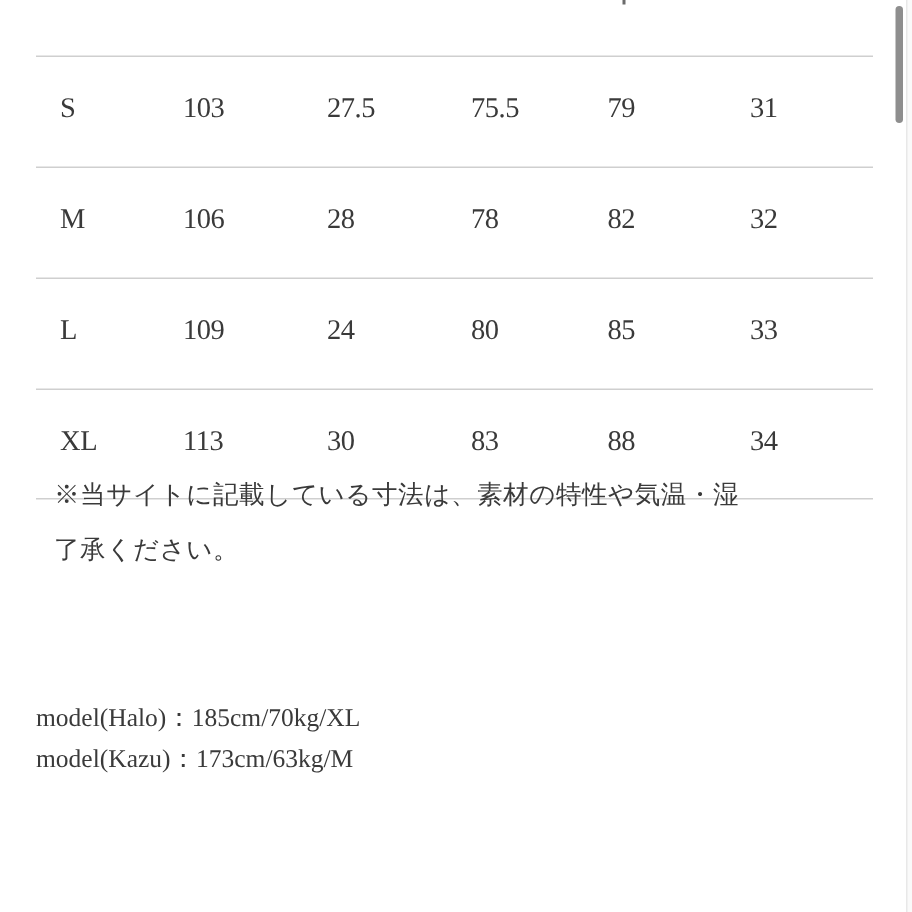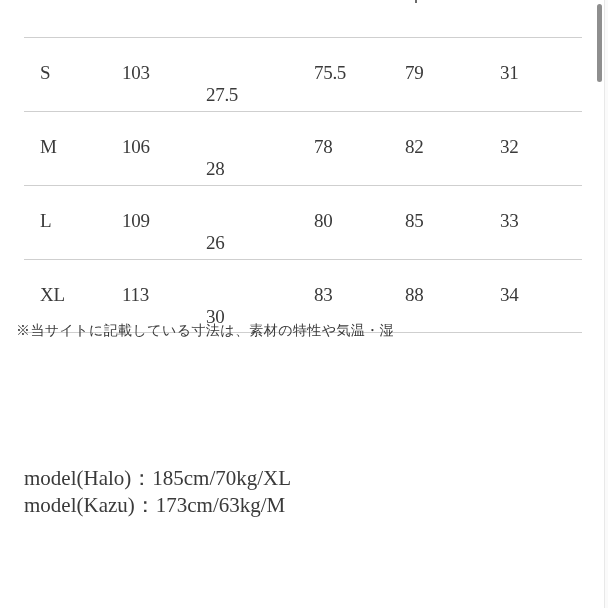--- a/index.html
+++ b/index.html
@@ -43,45 +43,45 @@
       position: absolute;
       top: 24px;
       font-family: "Liberation Serif", "DejaVu Serif", serif;
       font-size: 19px;
       line-height: 22px;
       color: #3a3a3a;
       letter-spacing: -0.3px;
     }
     .c0 { left: 16px; }
     .c1 { left: 98px; }
-    .c2 { left: 182px; margin-top: 22px; }
+    .c2 { left: 194px; }
     .c3 { left: 290px; }
     .c4 { left: 381px; }
     .c5 { left: 476px; }
 
     .notice {
       position: absolute;
-      left: 16px;
+      left: 36px;
       top: 312px;
       width: 560px;
       font-family: "DejaVu Serif", "Liberation Serif", serif;
-      font-size: 14px;
+      font-size: 17px;
       line-height: 37px;
       color: #3a3a3a;
       letter-spacing: 0.4px;
     }
     .notice .line { display: block; white-space: nowrap; }
 
     .models {
       position: absolute;
       left: 24px;
       top: 465px;
       width: 560px;
       font-family: "Liberation Serif", "DejaVu Serif", serif;
-      font-size: 21px;
+      font-size: 17px;
       line-height: 27px;
       color: #3a3a3a;
     }
     .models .line { display: block; white-space: nowrap; }
 
     .scrollbar-track {
       position: absolute;
       left: 596px; top: 0;
       width: 12px; height: 608px;
       background: transparent;
@@ -121,37 +121,38 @@
       <span class="cell c0">M</span>
       <span class="cell c1">106</span>
       <span class="cell c2">28</span>
       <span class="cell c3">78</span>
       <span class="cell c4">82</span>
       <span class="cell c5">32</span>
     </div>
     <div class="size-row">
       <span class="cell c0">L</span>
       <span class="cell c1">109</span>
-      <span class="cell c2">26</span>
+      <span class="cell c2">24</span>
       <span class="cell c3">80</span>
       <span class="cell c4">85</span>
       <span class="cell c5">33</span>
     </div>
     <div class="size-row last">
       <span class="cell c0">XL</span>
       <span class="cell c1">113</span>
       <span class="cell c2">30</span>
       <span class="cell c3">83</span>
       <span class="cell c4">88</span>
       <span class="cell c5">34</span>
     </div>
   </div>
 
   <div class="notice">
     <span class="line">※当サイトに記載している寸法は、素材の特性や気温・湿</span>
+    <span class="line">了承ください。</span>
   </div>
 
   <div class="models">
     <span class="line">model(Halo)：185cm/70kg/XL</span>
     <span class="line">model(Kazu)：173cm/63kg/M</span>
   </div>
 
   <div class="right-edge"></div>
   <div class="scrollbar-track"></div>
   <div class="scrollbar-thumb"></div>

